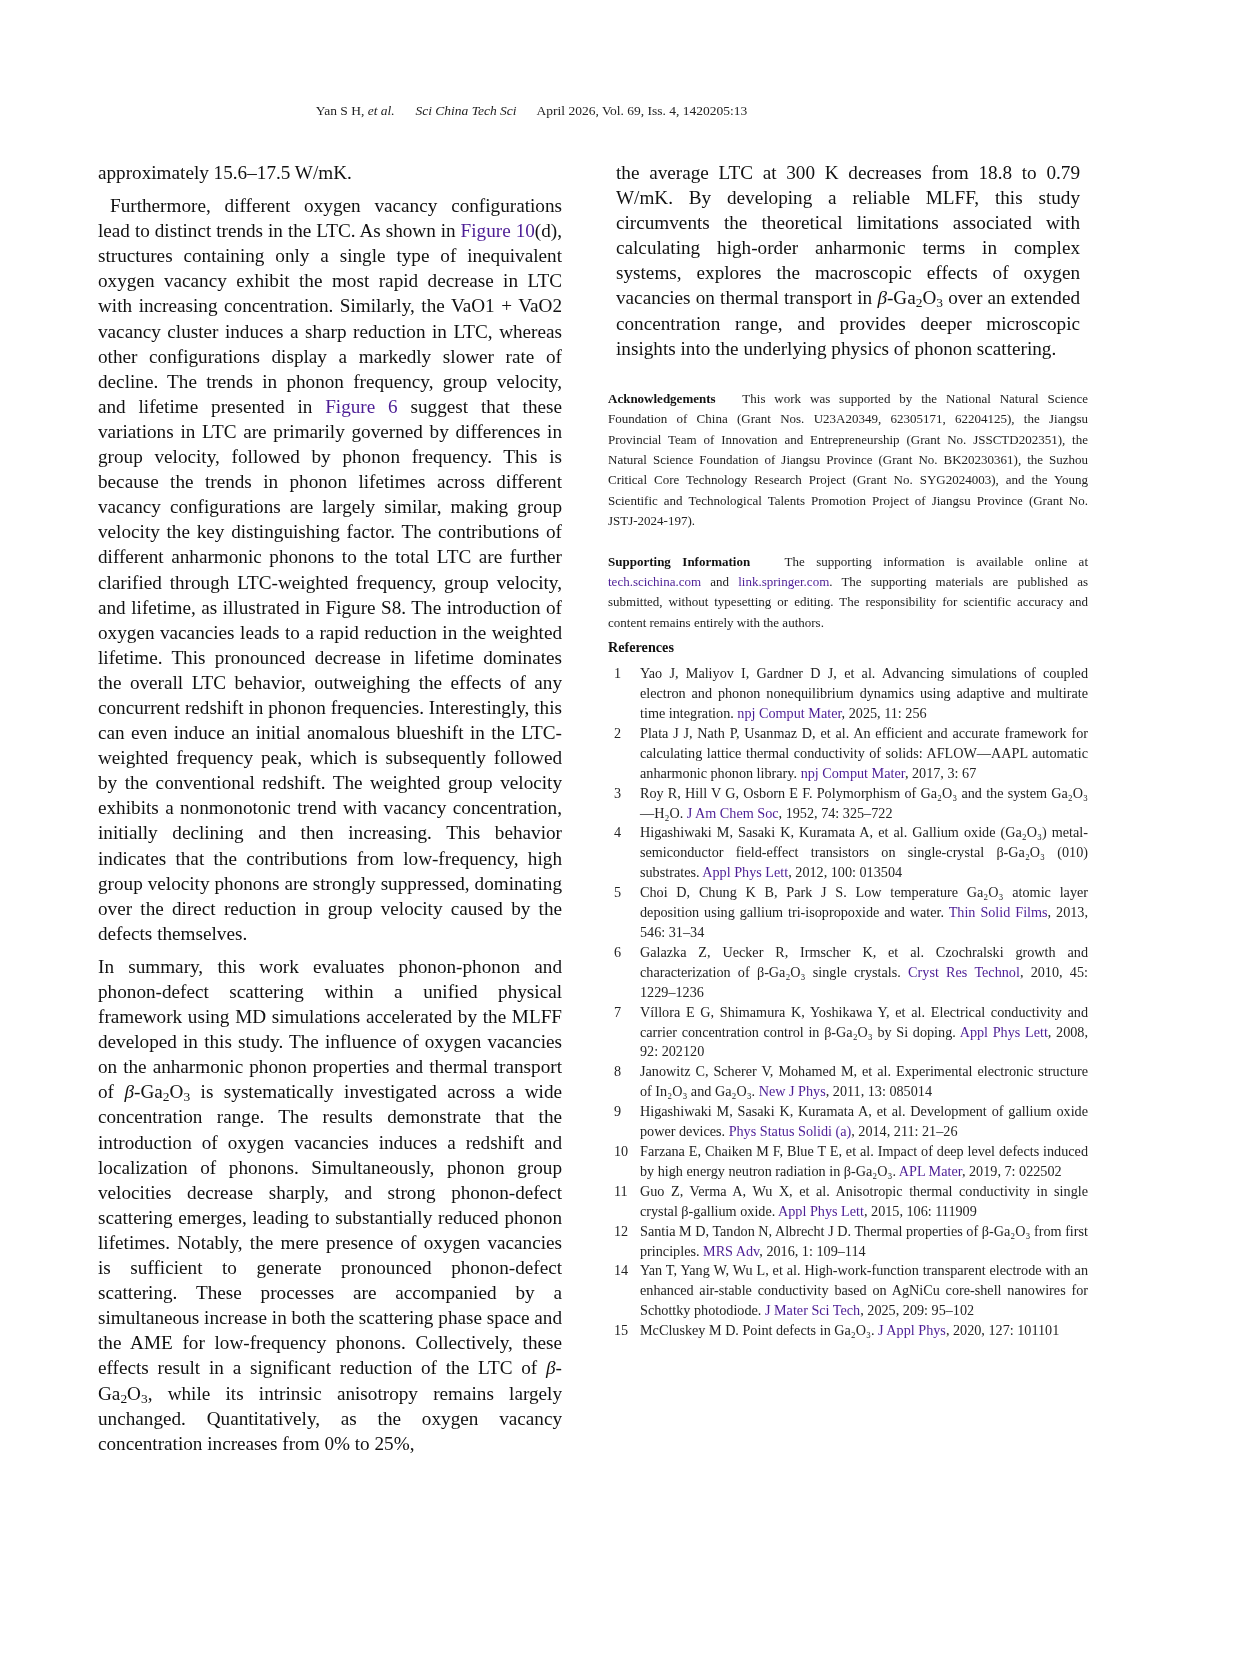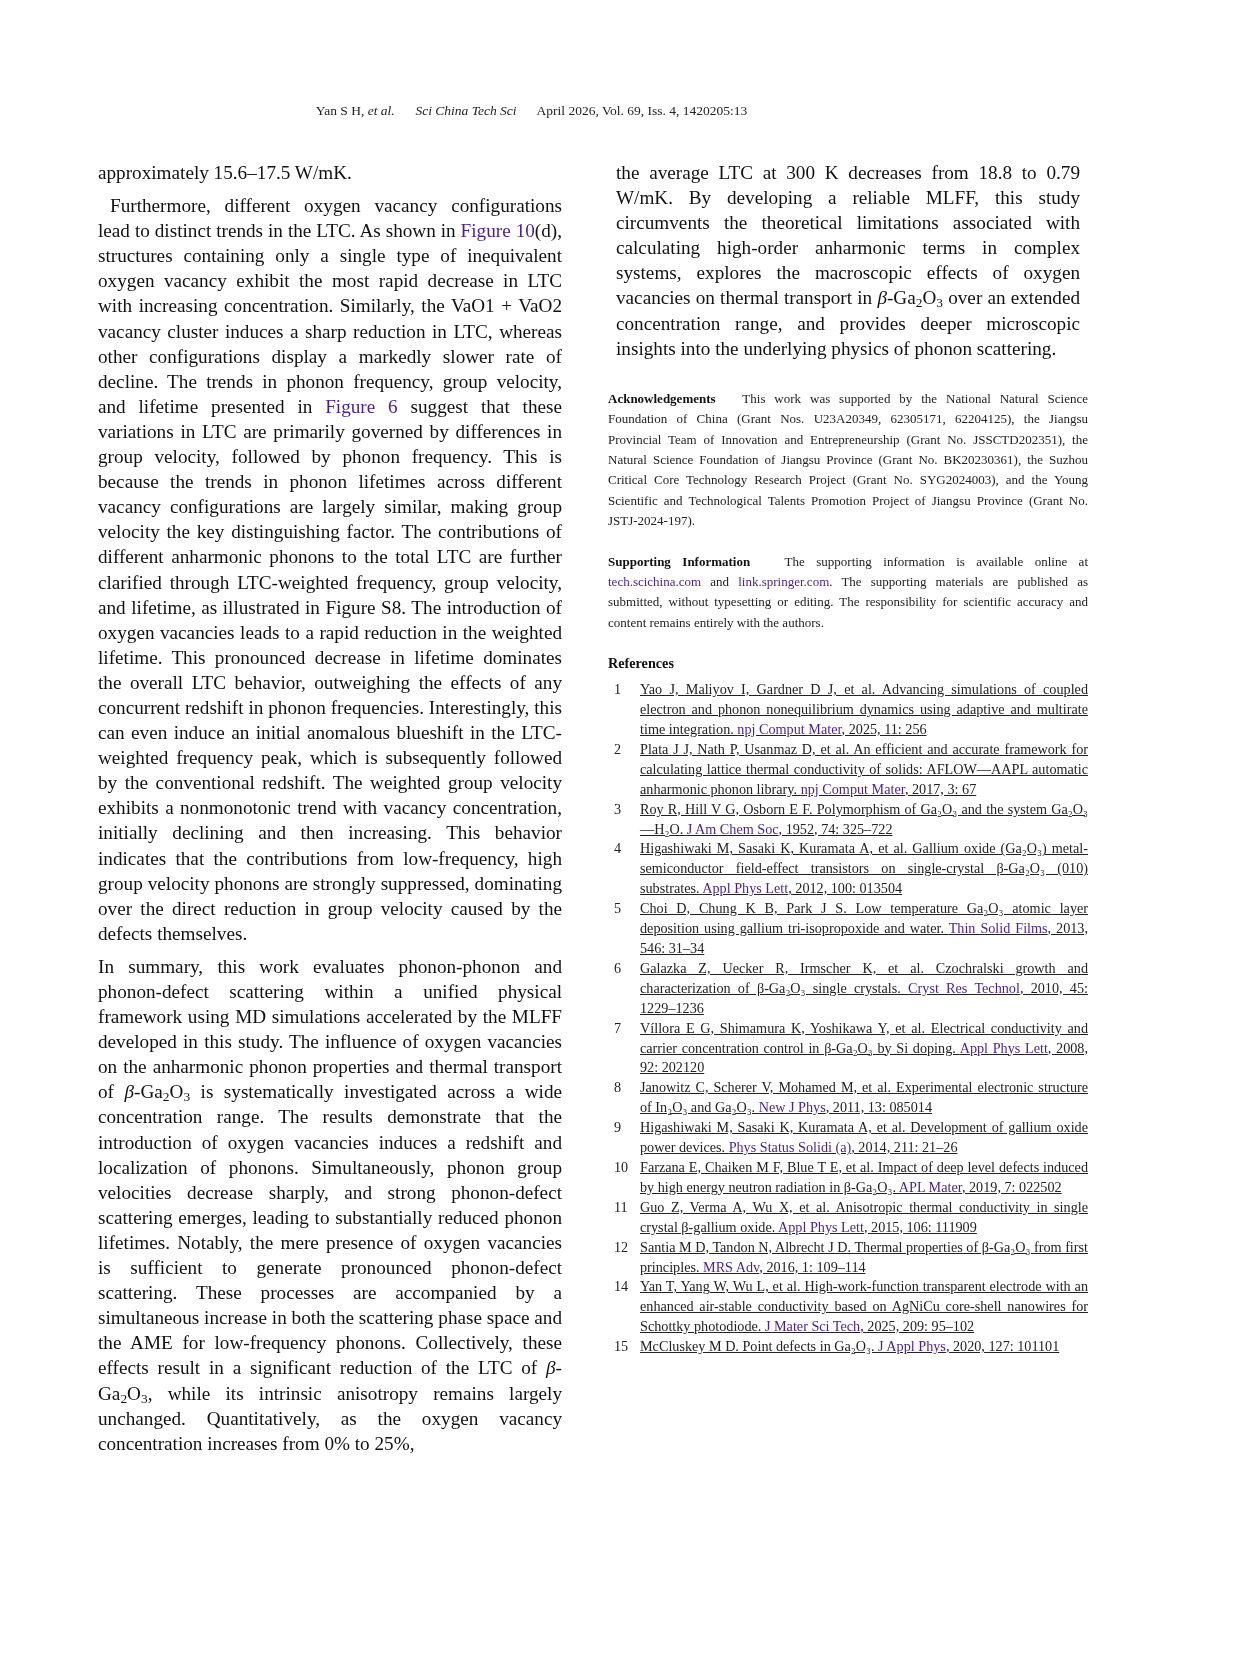--- a/index.html
+++ b/index.html
@@ -13,24 +13,24 @@
   .col-left { left: 90px; width: 480px; }
   .col-right { left: 608px; width: 480px; }
   .body-text { font-size: 19.2px; line-height: 25.1px; text-align: justify; margin: 8px; }
   .indent { text-indent: 12px; }
   a.link, span.link { color: #4c1d95; text-decoration: none; }
   .section-heading { font-size: 20px; font-weight: bold; margin: 52px 0 26px 0; }
   .section-heading .num { display: inline-block; width: 42px; }
   .small { font-size: 13px; line-height: 20.4px; text-align: justify; margin: 0; color: #222; }
   .small b { color: #111; }
   .block-gap { height: 20px; }
-  .refs-title { font-size: 14.2px; font-weight: bold; margin: 22px 0 8px 0; }
+  .refs-title { font-size: 14.2px; font-weight: bold; margin: 6px 0 8px 0; }
   .ref { display: flex; font-size: 14.2px; line-height: 19.9px; color: #222; }
   .ref .rnum { width: 32px; flex: none; text-align: left; padding-left: 6px; box-sizing: border-box; }
-  .ref .rtext { flex: 1; text-align: justify; text-decoration: underline; }
+  .ref .rtext { flex: 1; text-align: justify; }
   sub { font-size: 70%; vertical-align: -3px; line-height: 0; }
 </style>
 </head>
 <body>
 
 <div class="running-head">
   <span>Yan S H,</span>
   <i>et al.</i>
   <span class="gap"></span>
   <i>Sci China Tech Sci</i>

